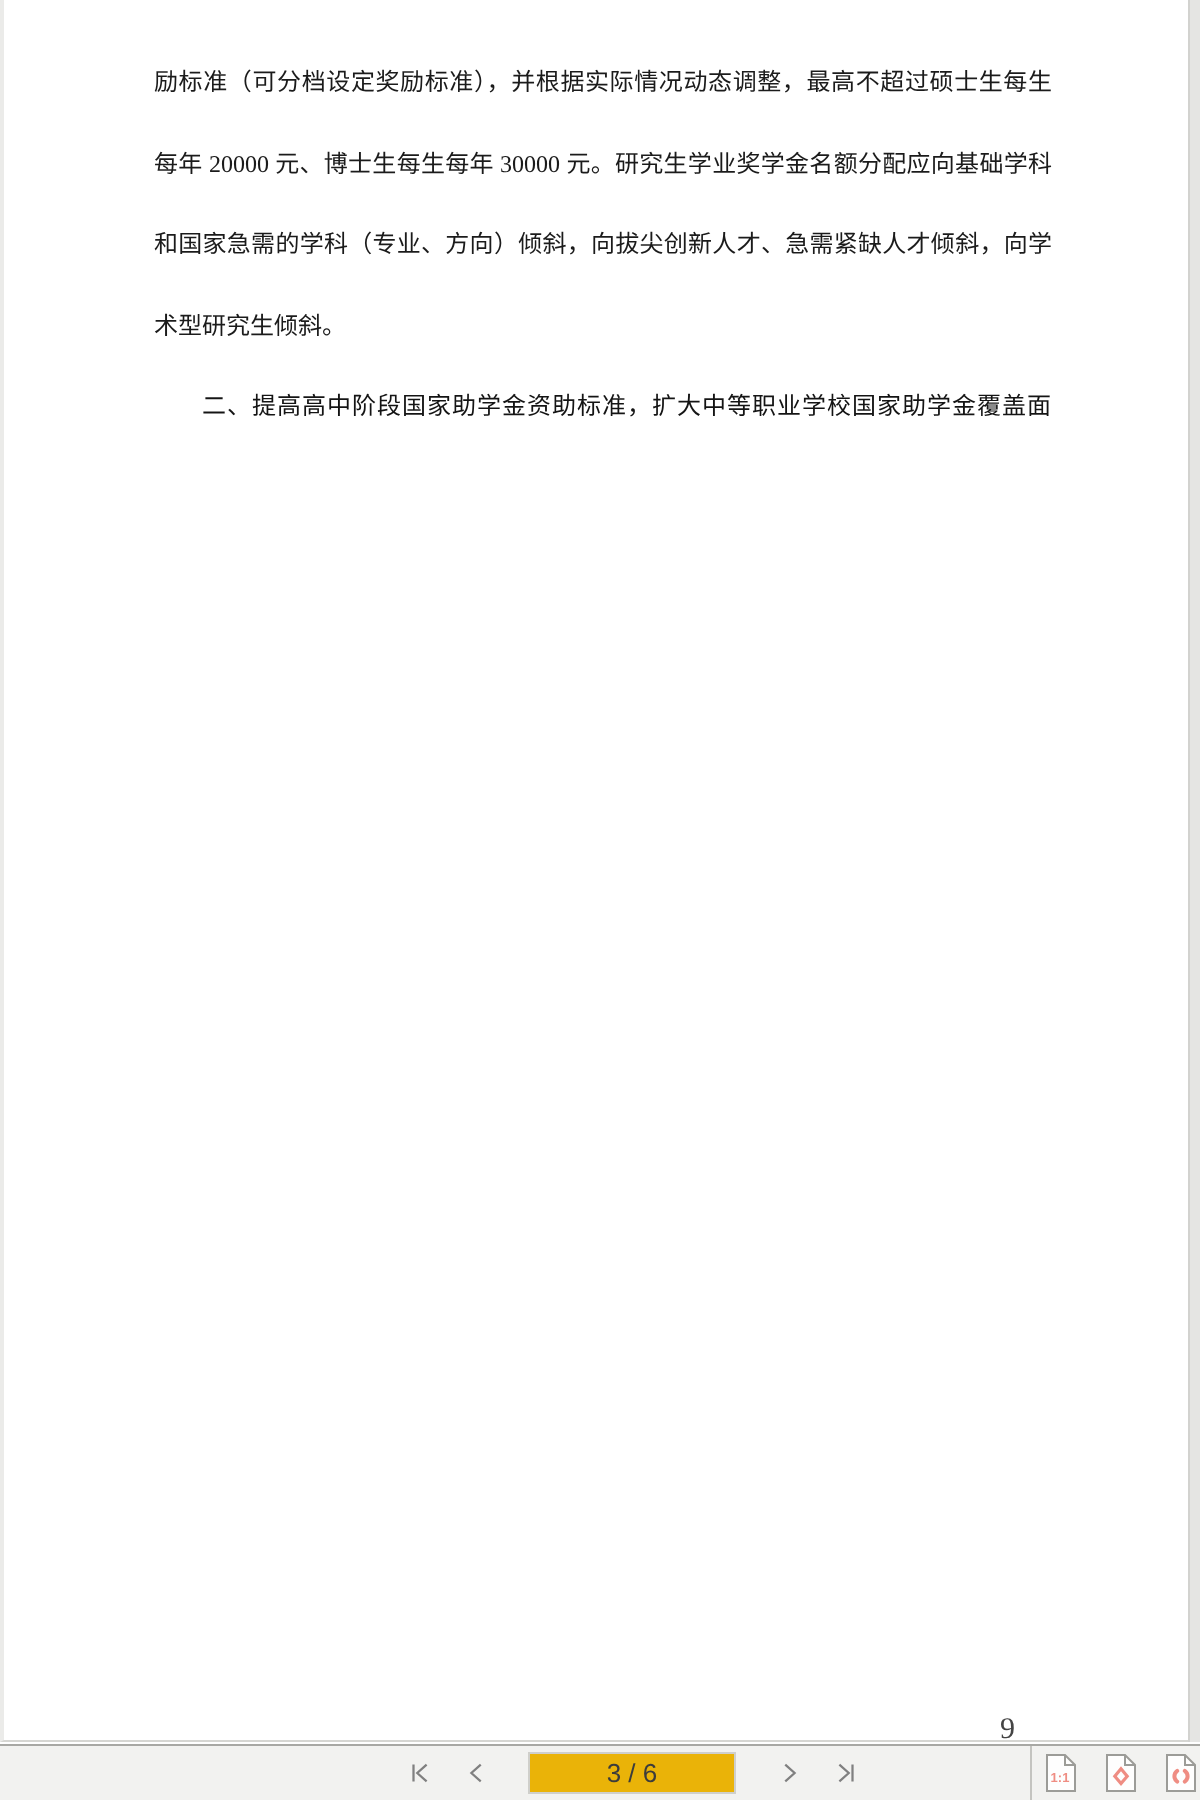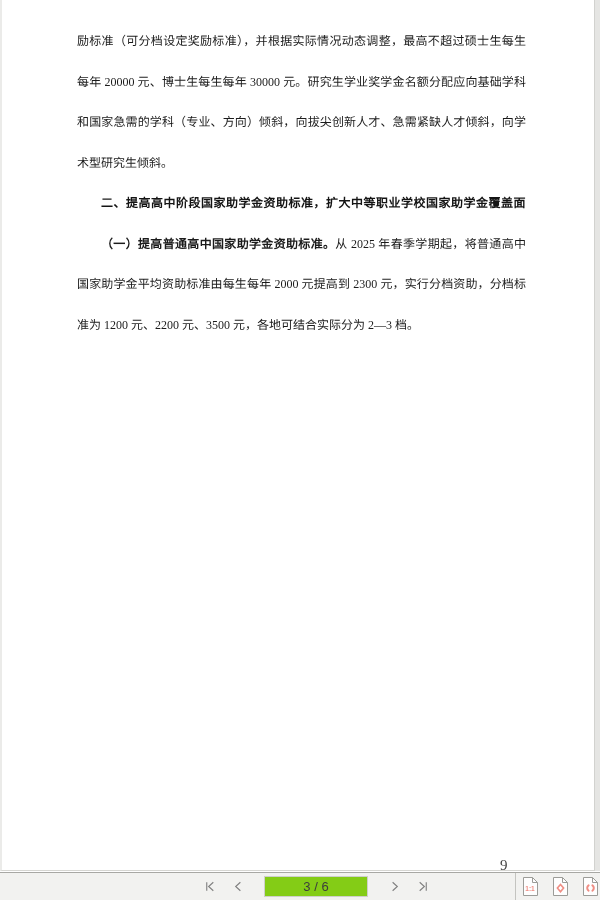--- a/index.html
+++ b/index.html
@@ -21,21 +21,21 @@
     font-family:"Liberation Serif","DejaVu Serif",serif;
     font-size:12px; line-height:40.5px; color:#1b1b1b;
     text-align:justify;
   }
   .doc-text p { margin:0; }
   .doc-text p.indent { text-indent:2em; }
   .doc-text p.heading {
     font-family:"Liberation Sans","DejaVu Sans",sans-serif;
     font-weight:bold; color:#141414; letter-spacing:0.5px;
   }
-  .doc-text span.bold { font-weight:bold; }
+  .doc-text span.bold { font-weight:normal; }
 
   .page-number {
     position:absolute; left:498px; top:857px;
     font-family:"Liberation Serif","DejaVu Serif",serif;
     font-size:15px; color:#444;
   }
 
   
   .scrollbar {
     position:absolute; right:0; top:0; width:6px; height:871px;
@@ -51,21 +51,21 @@
     position:absolute; left:196px; top:0; bottom:0;
     display:flex; align-items:center;
   }
   .nav-btn {
     width:28px; height:24px; display:flex; align-items:center; justify-content:center;
     background:transparent; border:none; padding:0; cursor:pointer;
   }
   .nav-btn svg { display:block; }
   .page-box {
     width:104px; height:21px; margin:0 12px;
-    background:#84cc16; border:1px solid #cfcfcb;
+    background:#eab308; border:1px solid #cfcfcb;
     font-size:13px; color:#3c3c3c; text-align:center; line-height:20px;
   }
   .separator {
     position:absolute; left:515px; top:0; bottom:0; width:1px; background:#c4c4c0;
   }
   .zoom-group {
     position:absolute; right:1px; top:0; bottom:0;
     display:flex; align-items:center; gap:13px; padding-right:0;
   }
   .zoom-btn {
@@ -75,21 +75,20 @@
 </style>
 </head>
 <body>
 
 <div class="app">
 
   <div class="page-area">
     <div class="doc-text" id="doc-text">
         <p class="body"><span>励标准（可分档设定奖励标准），并根据实际情况动态调整，最高不超过硕士生每生每年 20000 元、博士生每生每年 30000 元。研究生学业奖学金名额分配应向基础学科和国家急需的学科（专业、方向）倾斜，向拔尖创新人才、急需紧缺人才倾斜，向学术型研究生倾斜。</span></p>
         <p class="heading indent"><span class="bold">二、提高高中阶段国家助学金资助标准，扩大中等职业学校国家助学金覆盖面</span></p>
-        <p class="body indent"><span class="bold">（一）提高普通高中国家助学金资助标准。</span><span>从 2025 年春季学期起，将普通高中国家助学金平均资助标准由每生每年 2000 元提高到 2300 元，实行分档资助，分档标准为 1200 元、2200 元、3500 元，各地可结合实际分为 2—3 档。</span></p>
       </div>
     <div class="page-number">9</div>
   </div>
 
   <div class="scrollbar"></div>
 
   <div class="toolbar">
 
     <div class="pager">
       <button class="nav-btn">

